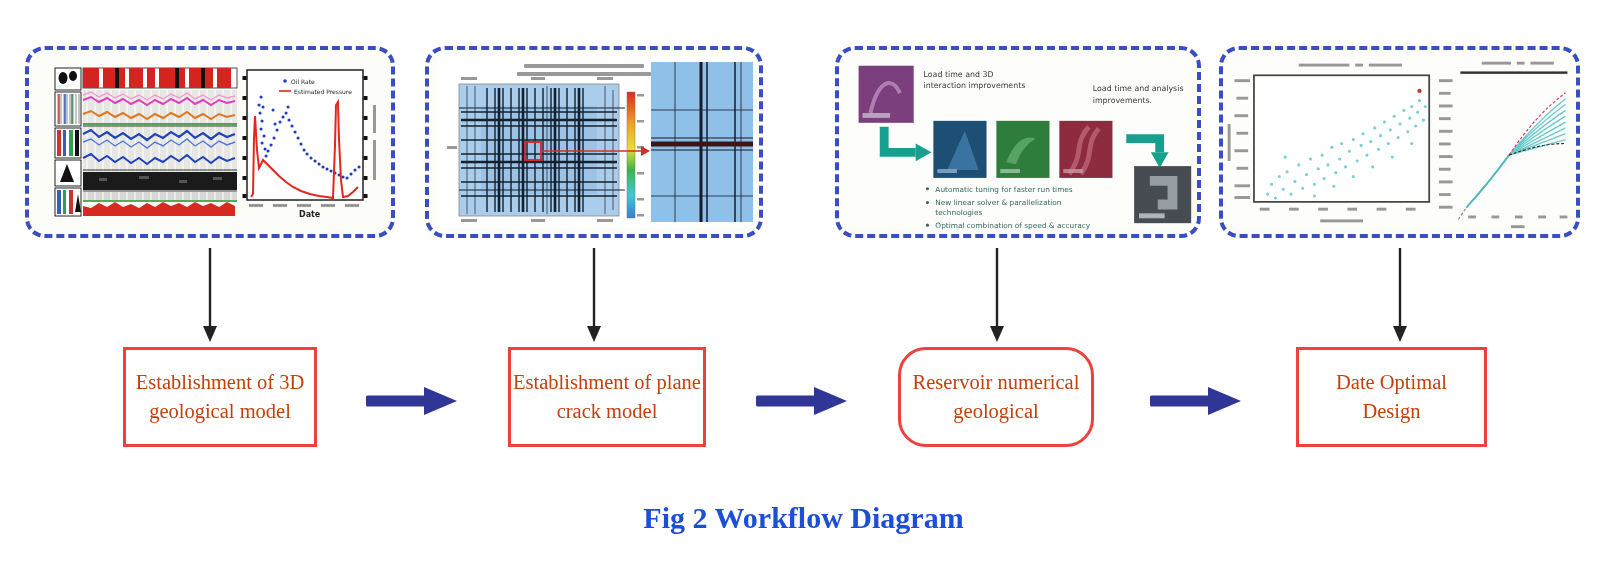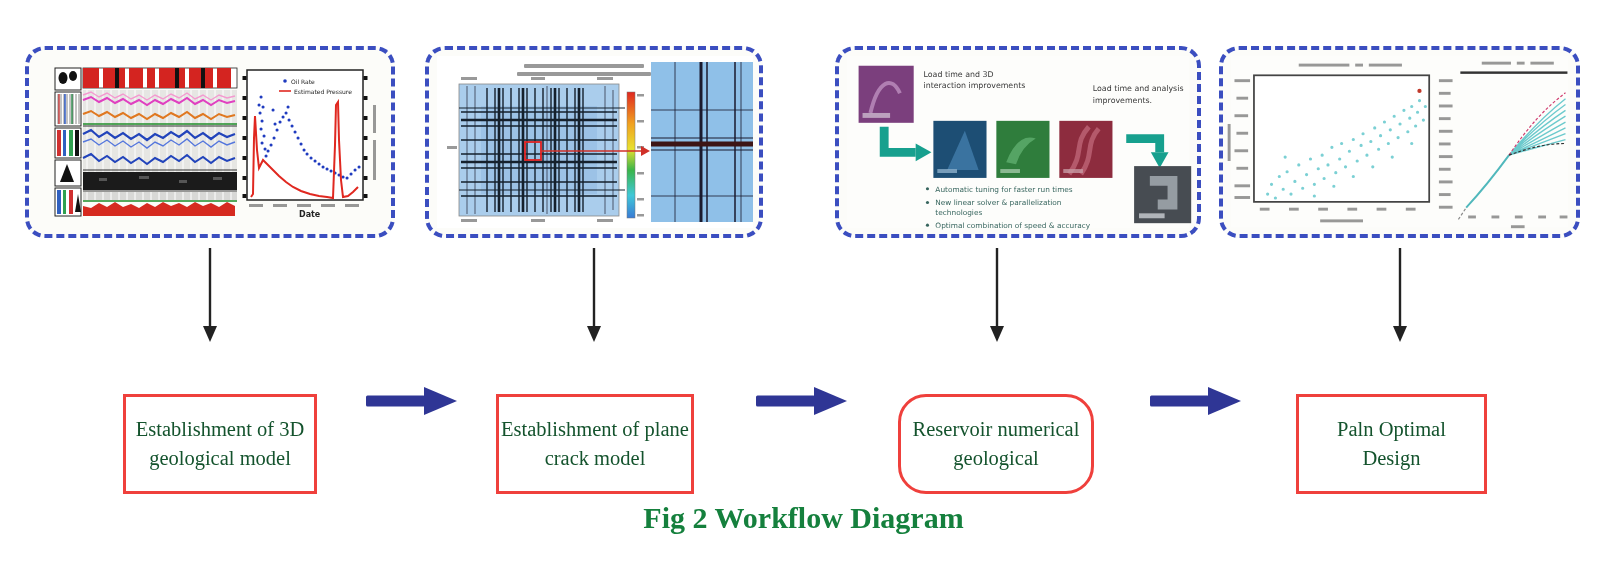--- a/index.html
+++ b/index.html
@@ -16,32 +16,32 @@
   .panel svg{position:absolute;left:0;top:0;width:100%;height:100%;
              filter:blur(.4px);}
 
   
   .down-arrow{position:absolute;top:246px;width:22px;height:98px;}
 
   
   .step-box{position:absolute;top:347px;height:100px;box-sizing:border-box;
             border:3px solid #ef403c;background:#fff;
             display:flex;flex-direction:column;align-items:center;justify-content:center;
-            font-size:20.5px;line-height:1.42;color:#14532d;text-align:center;margin-top:47px;}
+            font-size:20.5px;line-height:1.42;color:#c2410c;text-align:center;}
   #box1{left:123px;width:194px;}
-  #box2{left:496px;width:198px;}
+  #box2{left:508px;width:198px;}
   #box3{left:898px;width:196px;border-radius:28px;}
   #box4{left:1296px;width:191px;}
 
   
   .flow-arrow{position:absolute;top:386px;width:92px;height:30px;}
   #flow1{left:366px;} #flow2{left:756px;} #flow3{left:1150px;}
 
   .caption{position:absolute;left:0;right:0;top:501px;text-align:center;
-           font-weight:bold;font-size:30px;color:#15803d;}
+           font-weight:bold;font-size:30px;color:#1d4ed8;}
 
   
   .t{font-family:"DejaVu Sans",sans-serif;}
   .cell{fill:#fff;stroke:#222;stroke-width:1;}
   .smudge{fill:#555;fill-opacity:.6;}
 </style>
 </head>
 <body>
 
 <div class="stage">
@@ -329,21 +329,21 @@
   </div>
   <div class="step-box" id="box2">
     <span>Establishment of plane</span>
     <span>crack model</span>
   </div>
   <div class="step-box" id="box3">
     <span>Reservoir numerical</span>
     <span>geological</span>
   </div>
   <div class="step-box" id="box4">
-    <span>Paln Optimal</span>
+    <span>Date Optimal</span>
     <span>Design</span>
   </div>
 
   <svg class="flow-arrow" id="flow1" viewBox="0 0 92 30">
     <rect x="0" y="9.5" width="59" height="11" rx="1.5" fill="#2f3695"></rect>
       <polygon points="58,1 91,15 58,29" fill="#2f3695"></polygon>
   </svg>
   <svg class="flow-arrow" id="flow2" viewBox="0 0 92 30">
     <rect x="0" y="9.5" width="59" height="11" rx="1.5" fill="#2f3695"></rect>
       <polygon points="58,1 91,15 58,29" fill="#2f3695"></polygon>

